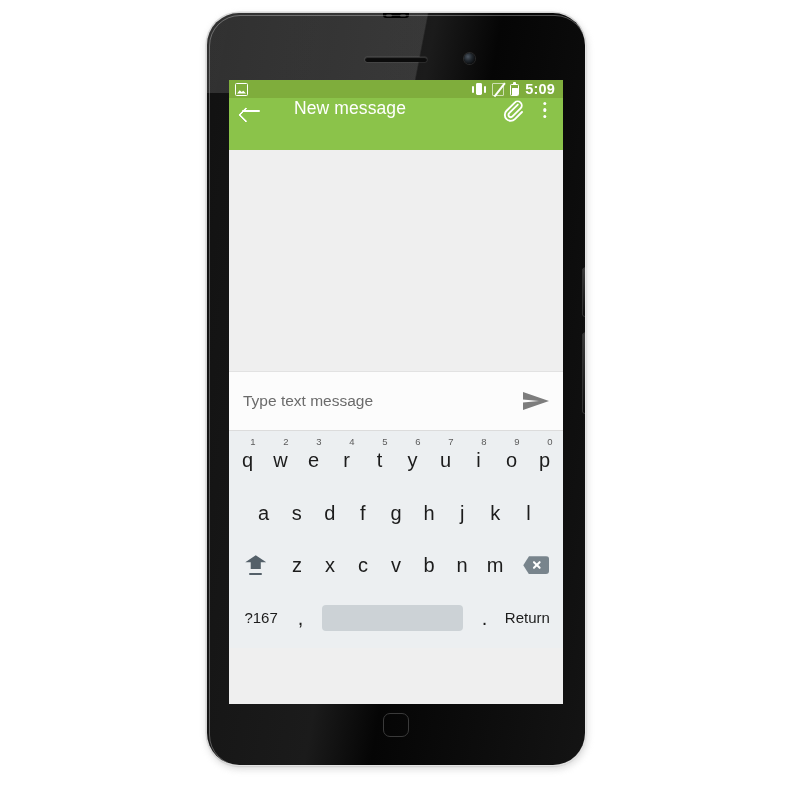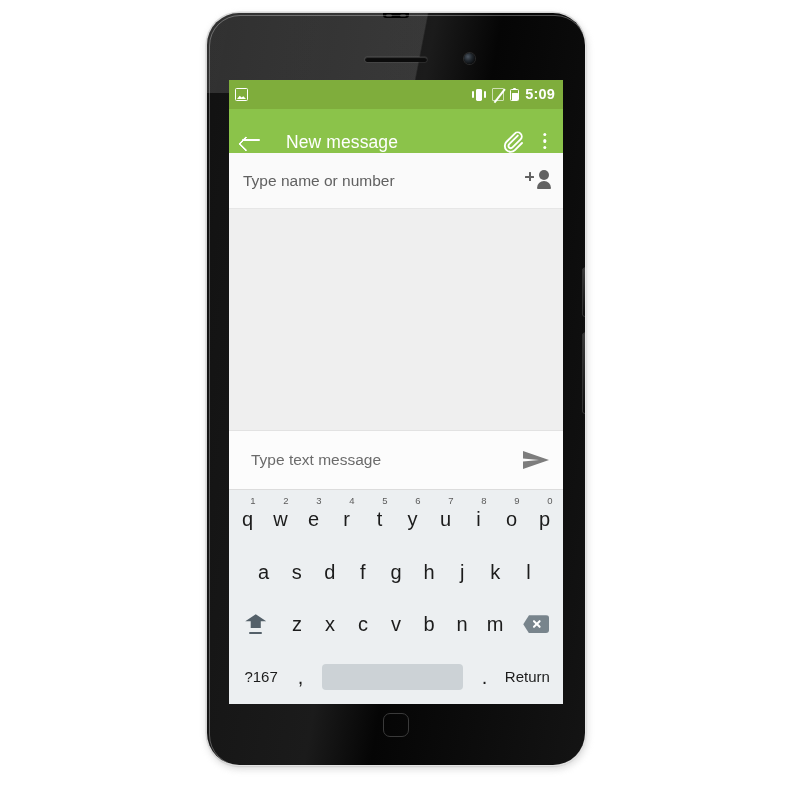--- a/index.html
+++ b/index.html
@@ -112,21 +112,21 @@
     position: absolute;
     left: 22px; top: 67px;
     width: 334px; height: 624px;
     background: #efefef;
     overflow: hidden;
   }
 
   
   .status-bar {
     position: relative;
-    height: 29px;
+    height: 18px;
     background: #7fad3c;
     display: flex;
     align-items: center;
     padding: 0 8px 0 6px;
     box-sizing: border-box;
     color: #ffffff;
   }
   .status-left { display:flex; align-items:center; gap:5px; }
   .status-right { margin-left:auto; display:flex; align-items:center; gap:6px; }
   .status-time {
@@ -186,27 +186,27 @@
     width:9px; height:12.2px;
     border:1.4px solid #ffffff; border-radius:1.4px; box-sizing:border-box;
   }
   .ic-battery .bt-fill{
     position:absolute; left:1.4px; right:1.4px; bottom:1.4px;
     height:7px; background:#ffffff; border-radius:.5px;
   }
 
   
   .action-bar {
-    height: 44px;
+    height: 52px;
     background: #8bc34a;
     display: flex;
-    align-items: flex-end;
+    align-items: flex-start;
     padding: 0 10px 0 9px;
     box-sizing: border-box;
-    gap: 8px;
+    gap: 16px;
   }
   .ab-back {
     width: 26px; height: 26px;
     position: relative;
     flex: 0 0 auto;
     cursor: pointer;
   }
   .ab-back::before{
     content:"";
     position:absolute; left:4px; top:50%;
@@ -289,21 +289,21 @@
     height: 221px;
     background: #efefef;
   }
 
   
   .compose-row {
     height: 60px;
     background: #fcfcfc;
     display: flex;
     align-items: center;
-    padding: 0 12px 0 22px;
+    padding: 0 12px 0 14px;
     box-sizing: border-box;
     border-top: 1px solid #e2e2e2;
     border-bottom: 1px solid #dcdcdc;
   }
   .compose-input {
     flex: 1 1 auto;
     font-size: 15.5px;
     color: #6b6b6b;
     background: transparent;
     border: none; outline: none;
@@ -458,29 +458,20 @@
             </svg>
           </div>
           <div class="ic-dots">
             <i></i>
               <i></i>
               <i></i>
           </div>
         </div>
       </div>
 
-      <div class="recipient-row">
-        <input class="recipient-input" type="text" placeholder="Type name or number" style="">
-        <div class="ic-addperson">
-          <i class="ap-head"></i>
-            <i class="ap-body"></i>
-          <i class="ap-plus-h"></i>
-            <i class="ap-plus-v"></i>
-        </div>
-      </div>
 
       <div class="conversation"></div>
 
       <div class="compose-row">
         <input class="compose-input" type="text" placeholder="Type text message" style="">
         <div class="ic-send">
           <svg width="30" height="24" viewBox="0 0 30 24" aria-hidden="true">
             <path d="M2 3 L28 12 L2 21 L2 13.6 L18 12 L2 10.4 Z" fill="#7d7d7d"></path>
           </svg>
         </div>

